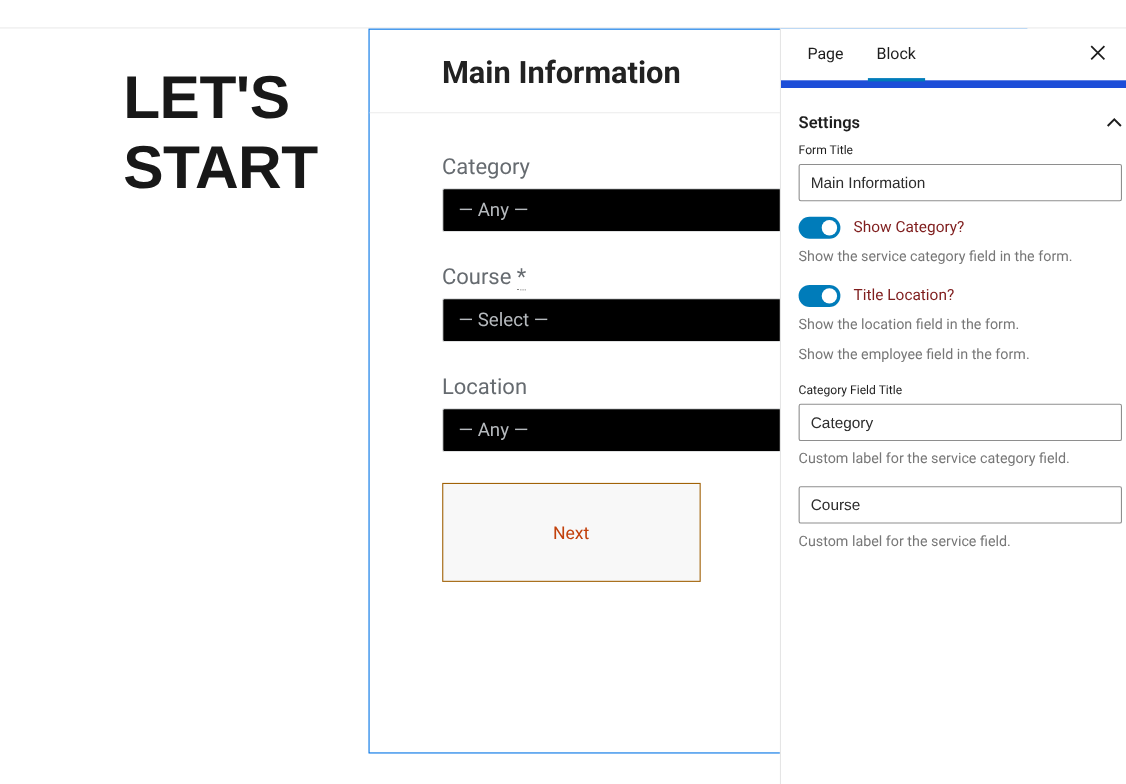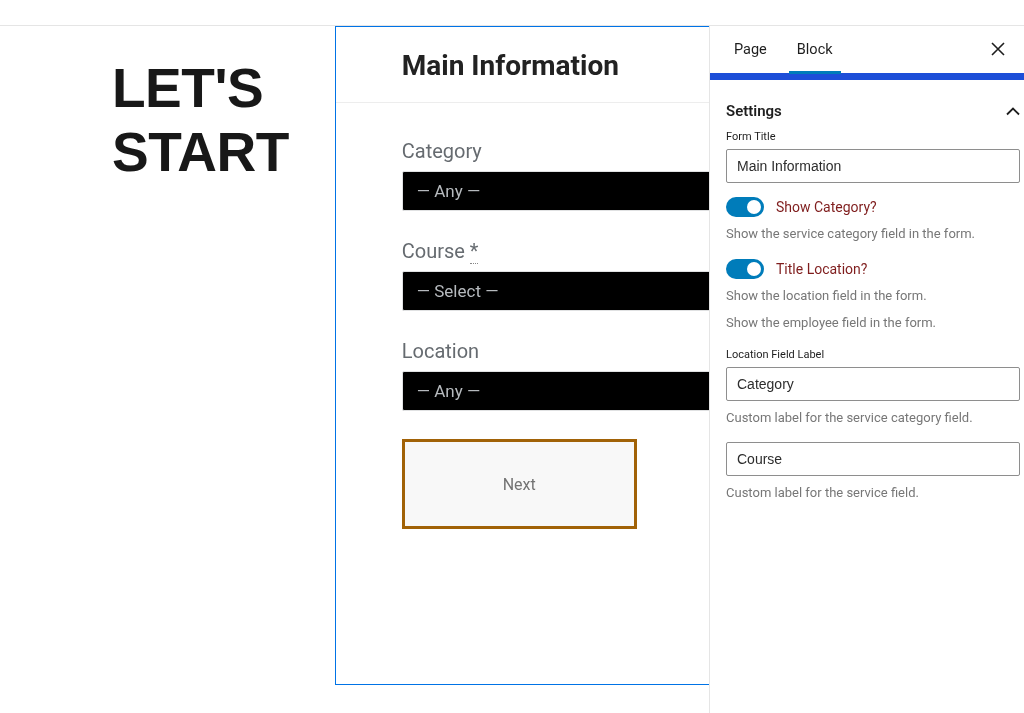--- a/index.html
+++ b/index.html
@@ -84,25 +84,25 @@
     height: 12px;
     display: inline-flex;
     align-items: center;
     justify-content: center;
   }
   .chevron svg { display: block; }
   .next-btn {
     width: 235px;
     height: 90px;
     background: #f8f8f8;
-    border: 3px solid #a16207;
+    border: 1px solid #a16207;
     display: flex;
     align-items: center;
     justify-content: center;
-    color: #737373;
+    color: #c2410c;
     font-size: 16px;
     margin-top: 26px;
     cursor: pointer;
   }
 
   
   .sidebar {
     width: 315px;
     border-left: 1px solid #e5e5e5;
     height: 100%;
@@ -315,21 +315,21 @@
           <div class="toggle on">
               <div class="knob"></div>
             </div>
           <span class="toggle-label">Title Location?</span>
         </div>
         <div class="help-text">Show the location field in the form.</div>
 
         <div class="help-text">Show the employee field in the form.</div>
 
         <div>
-          <label class="ctrl-label">Location Field Label</label>
+          <label class="ctrl-label">Category Field Title</label>
           <input class="text-input" type="text" value="Category" style="">
         </div>
         <div class="help-text">Custom label for the service category field.</div>
 
         <div>
           <input class="text-input" type="text" value="Course" style="">
         </div>
         <div class="help-text">Custom label for the service field.</div>
 
       </div>

